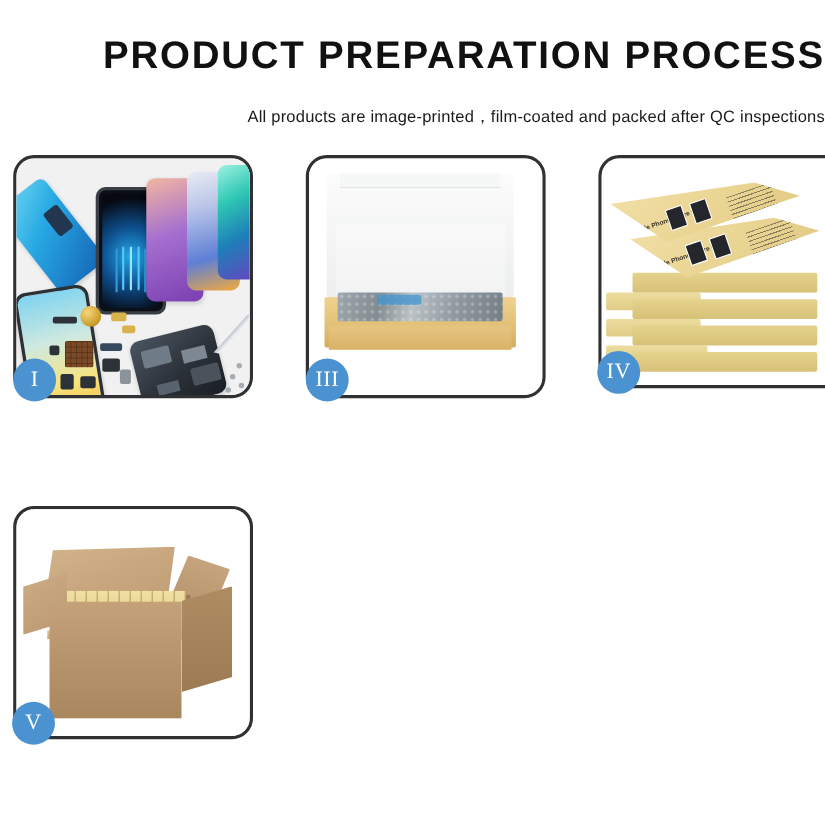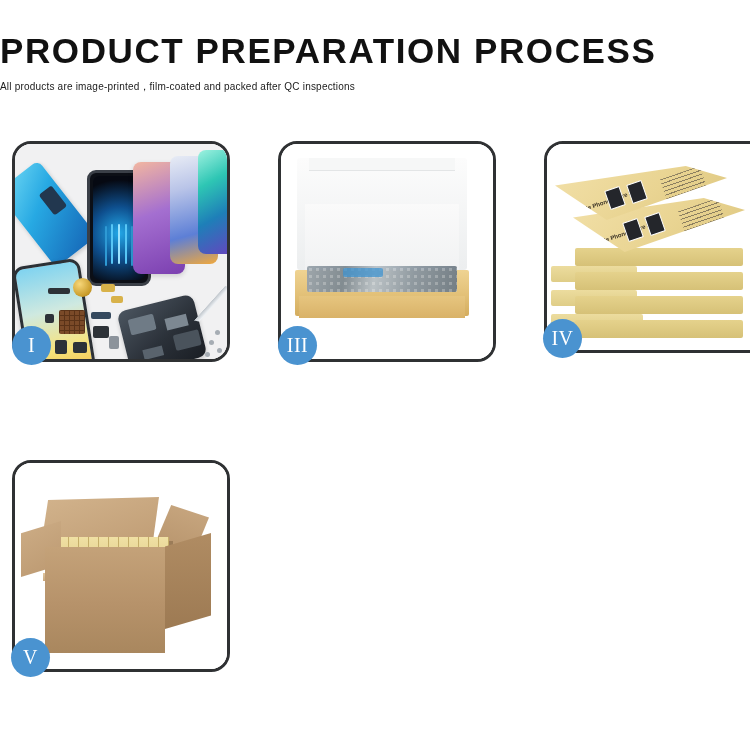--- a/index.html
+++ b/index.html
@@ -5,34 +5,34 @@
   html,body{margin:0;padding:0;}
   body{
     width:750px;height:750px;
     background:#ffffff;
     font-family:"Liberation Sans", sans-serif;
     overflow:hidden;
   }
   .page{position:relative;width:750px;height:750px;}
 
   
-  .header{padding-top:30px;text-align:left;}
+  .header{padding-top:30px;text-align:right;}
   .title{
     font-size:35px;
     font-weight:bold;
     letter-spacing:1.6px;
     color:#111111;
     line-height:1.18;
     white-space:nowrap;
   }
   .subtitle{
-    font-size:10px;
+    font-size:15px;
     color:#1a1a1a;
     letter-spacing:.2px;
-    margin-top:9px;
+    margin-top:26px;
     white-space:nowrap;
   }
 
   
   .grid{
     position:absolute;
     left:12px;top:141px;
     width:734px;
     display:grid;
     grid-template-columns:218px 218px 200px;

